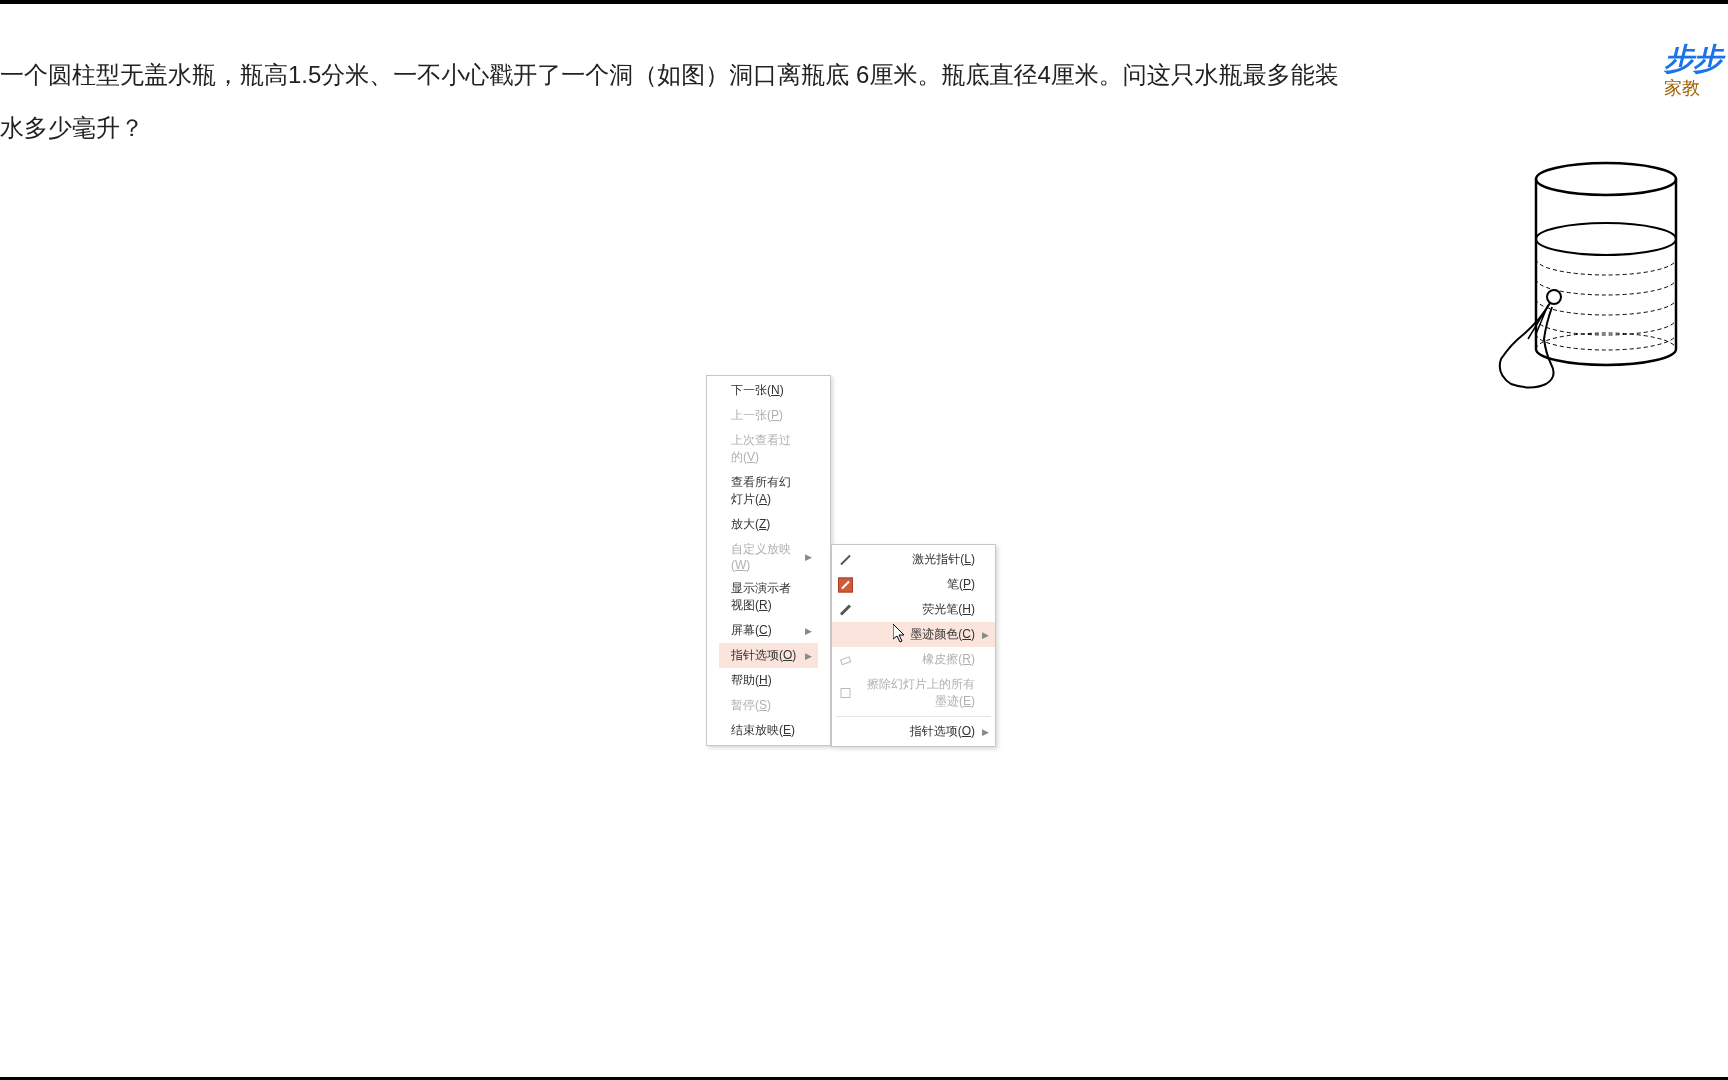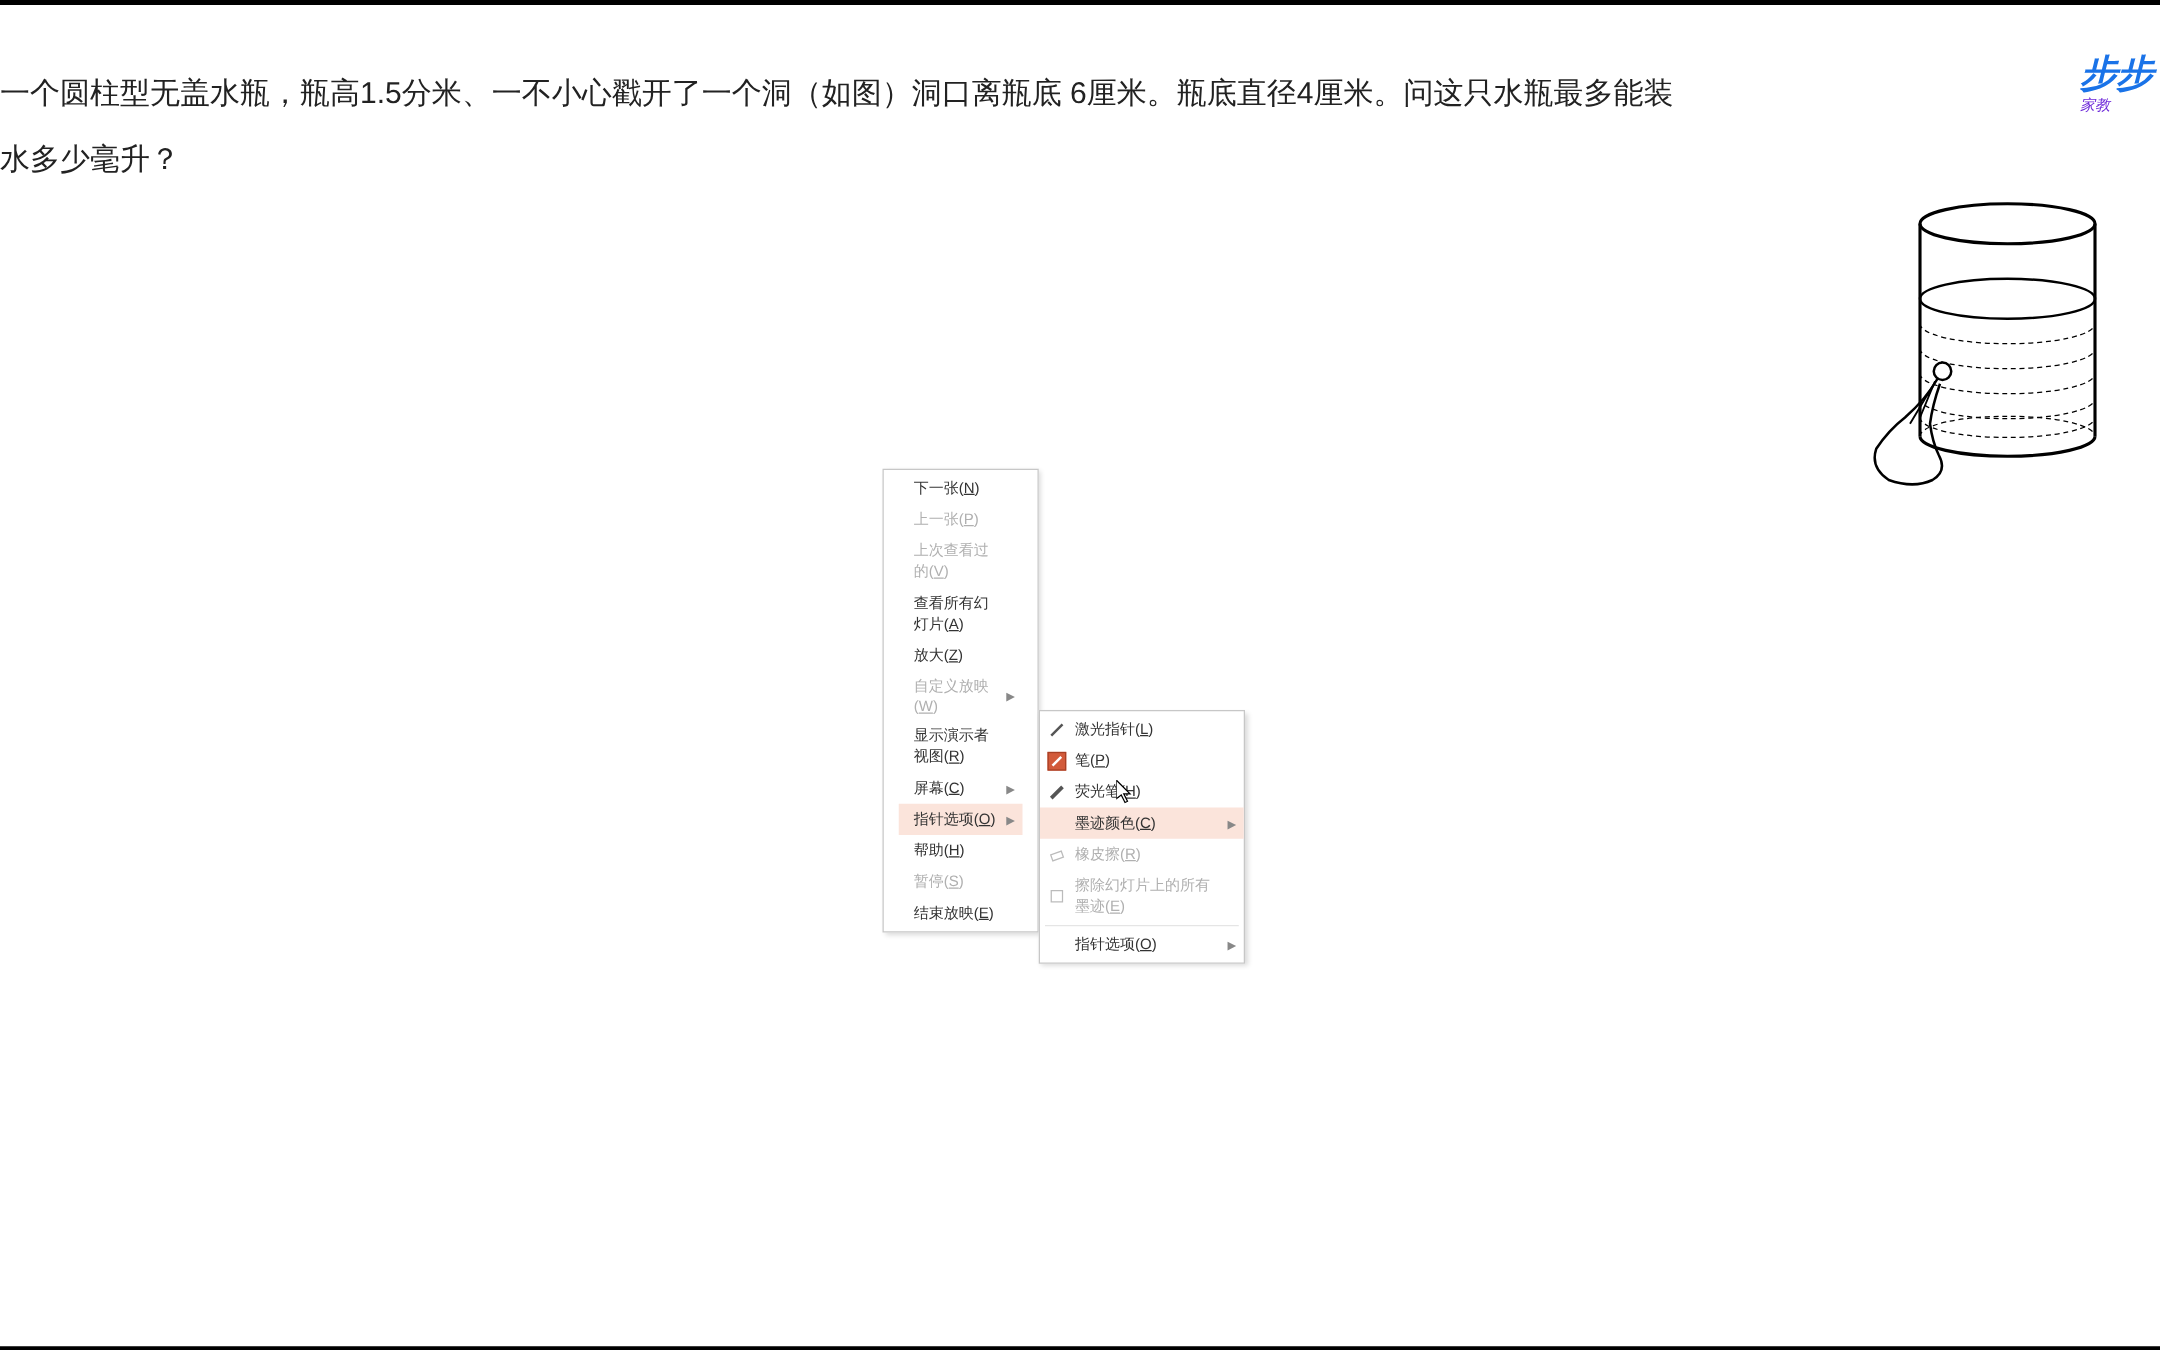--- a/index.html
+++ b/index.html
@@ -32,23 +32,22 @@
 }
 .logo-main {
   font-size: 30px;
   font-weight: 900;
   font-style: italic;
   color: #1a73e8;
   letter-spacing: -1px;
   white-space: nowrap;
 }
 .logo-sub {
-  font-size: 12px;
-  font-style: italic;
-  color: #6d28d9;
+  font-size: 18px;
+  color: #a16207;
   margin-top: -4px;
   white-space: nowrap;
 }
 .cylinder-image {
   position: absolute;
   top: 155px;
   right: 32px;
   width: 200px;
   height: 250px;
 }
@@ -75,28 +74,29 @@
   position: absolute;
   right: 6px;
   top: 50%;
   transform: translateY(-50%);
   font-size: 9px;
   color: #888;
 }
 .menu-item u { text-decoration: underline; }
 .submenu {
   position: absolute;
-  top: 564px;
+  top: 540px;
   left: 831px;
   width: 165px;
   background: #fff;
   border: 1px solid #c7c7c7;
   padding: 2px 0;
   box-shadow: 2px 2px 4px rgba(0,0,0,0.15);
   font-size: 12px;
+  text-align: right;
 }
 .submenu .menu-item { padding: 4px 20px 4px 28px; }
 .submenu .icon {
   position: absolute;
   left: 6px;
   top: 50%;
   transform: translateY(-50%);
   width: 15px;
   height: 15px;
   display: flex;

